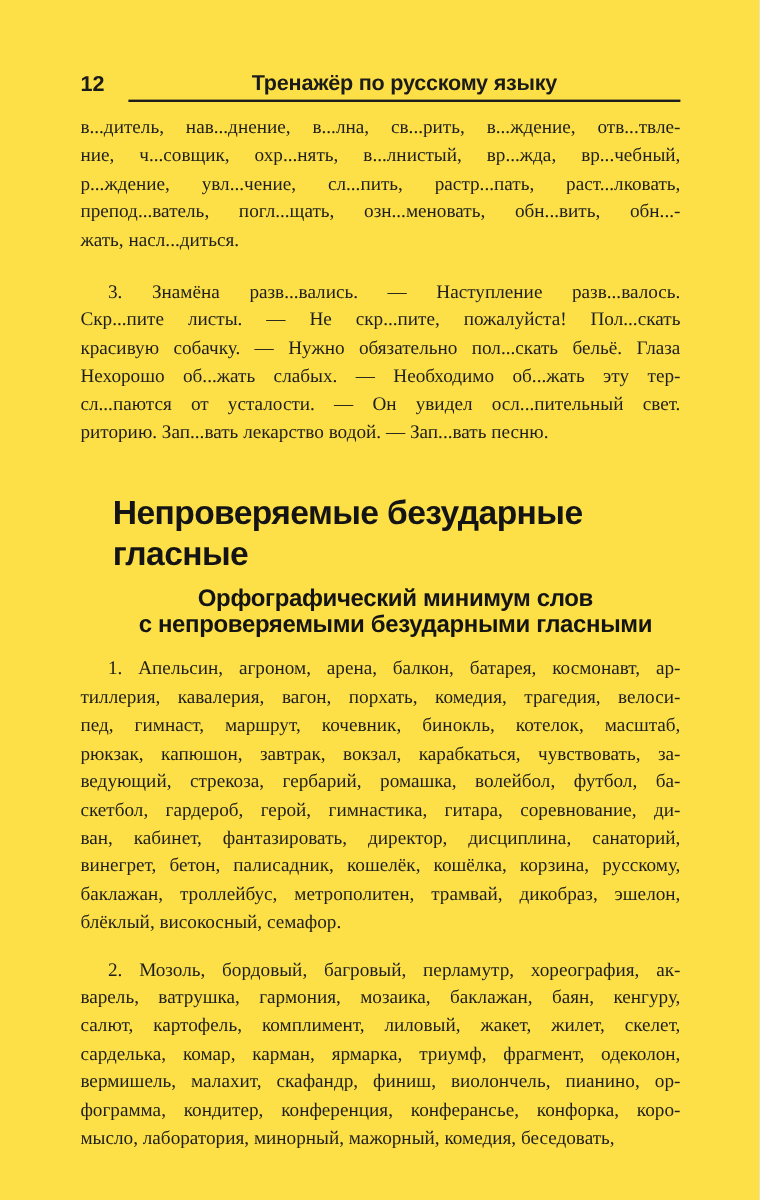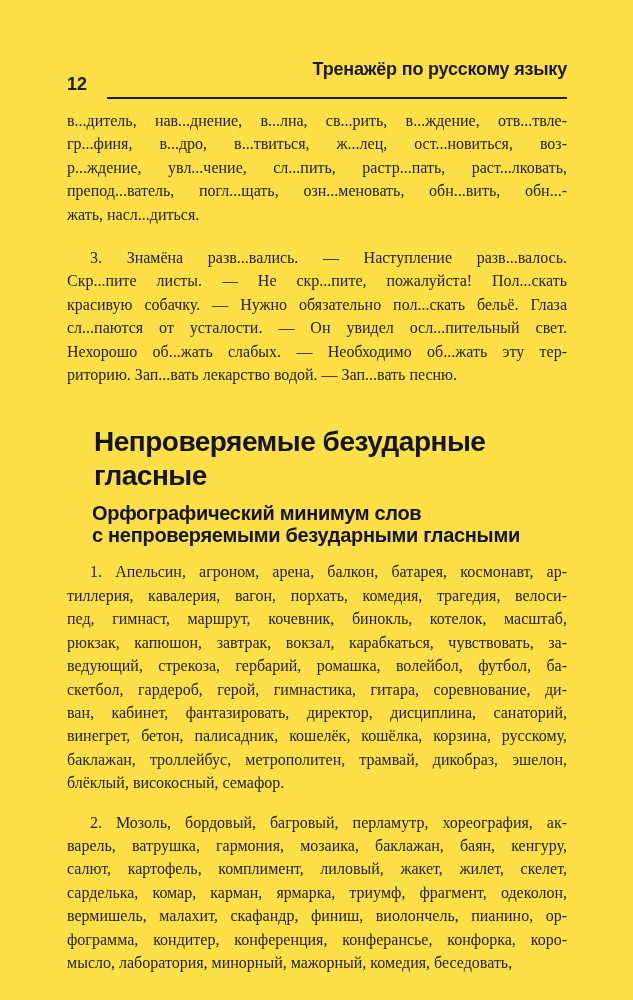--- a/index.html
+++ b/index.html
@@ -23,22 +23,22 @@
     font-family:"Liberation Sans","DejaVu Sans",sans-serif;
     font-weight:bold;
     font-size:18px;
     line-height:21px;
     color:#1b1b1b;
   }
   .page-num{padding-bottom:4px;}
   .rule-title{
     flex:1;
     margin-left:20px;
-    text-align:right;
-    padding-bottom:17px;
+    text-align:center;
+    padding-bottom:3px;
     border-bottom:2.5px solid #1c1c1c;
     letter-spacing:-0.2px;
   }
   
   .para{
     font-family:"Liberation Serif","DejaVu Serif",serif;
     font-size:16px;
     line-height:23.4px;
     color:#1e1e1c;
   }
@@ -64,49 +64,49 @@
   }
   .subheading{
     margin:10px 0 0 25px;
     font-family:"Liberation Sans","DejaVu Sans",sans-serif;
     font-weight:bold;
     font-size:20px;
     line-height:21.5px;
     letter-spacing:-0.3px;
     color:#141414;
   }
-  .subheading .tline{display:block;text-align:left;}
+  .subheading .tline{display:block;text-align:center;}
   .list1{margin-top:14px;}
   .list2{margin-top:0;}
 </style>
 </head>
 <body>
 
 <div class="page">
   <div class="content">
 
     <div class="header">
       <span class="page-num">12</span>
       <span class="rule-title">Тренажёр по русскому языку</span>
     </div>
 
     <p class="para ex-words">
         <span class="tline">в...дитель, нав...днение, в...лна, св...рить, в...ждение, отв...твле-</span>
-        <span class="tline">гр...финя, в...дро, в...твиться, ж...лец, ост...новиться, воз-</span>
+        <span class="tline">ние, ч...совщик, охр...нять, в...лнистый, вр...жда, вр...чебный,</span>
         <span class="tline">р...ждение, увл...чение, сл...пить, растр...пать, раст...лковать,</span>
         <span class="tline">препод...ватель, погл...щать, озн...меновать, обн...вить, обн...-</span>
         <span class="tline last">жать, насл...диться.</span>
       </p>
 
     <p class="para indent ex3">
         <span class="tline">3. Знамёна разв...вались. — Наступление разв...валось.</span>
         <span class="tline">Скр...пите листы. — Не скр...пите, пожалуйста! Пол...скать</span>
         <span class="tline">красивую собачку. — Нужно обязательно пол...скать бельё. Глаза</span>
+        <span class="tline">Нехорошо об...жать слабых. — Необходимо об...жать эту тер-</span>
         <span class="tline">сл...паются от усталости. — Он увидел осл...пительный свет.</span>
-        <span class="tline">Нехорошо об...жать слабых. — Необходимо об...жать эту тер-</span>
         <span class="tline last">риторию. Зап...вать лекарство водой. — Зап...вать песню.</span>
       </p>
 
     <div class="h1">Непроверяемые безударные гласные</div>
 
     <div class="subheading">
         <span class="tline">Орфографический минимум слов</span>
         <span class="tline last">с непроверяемыми безударными гласными</span>
       </div>
 

